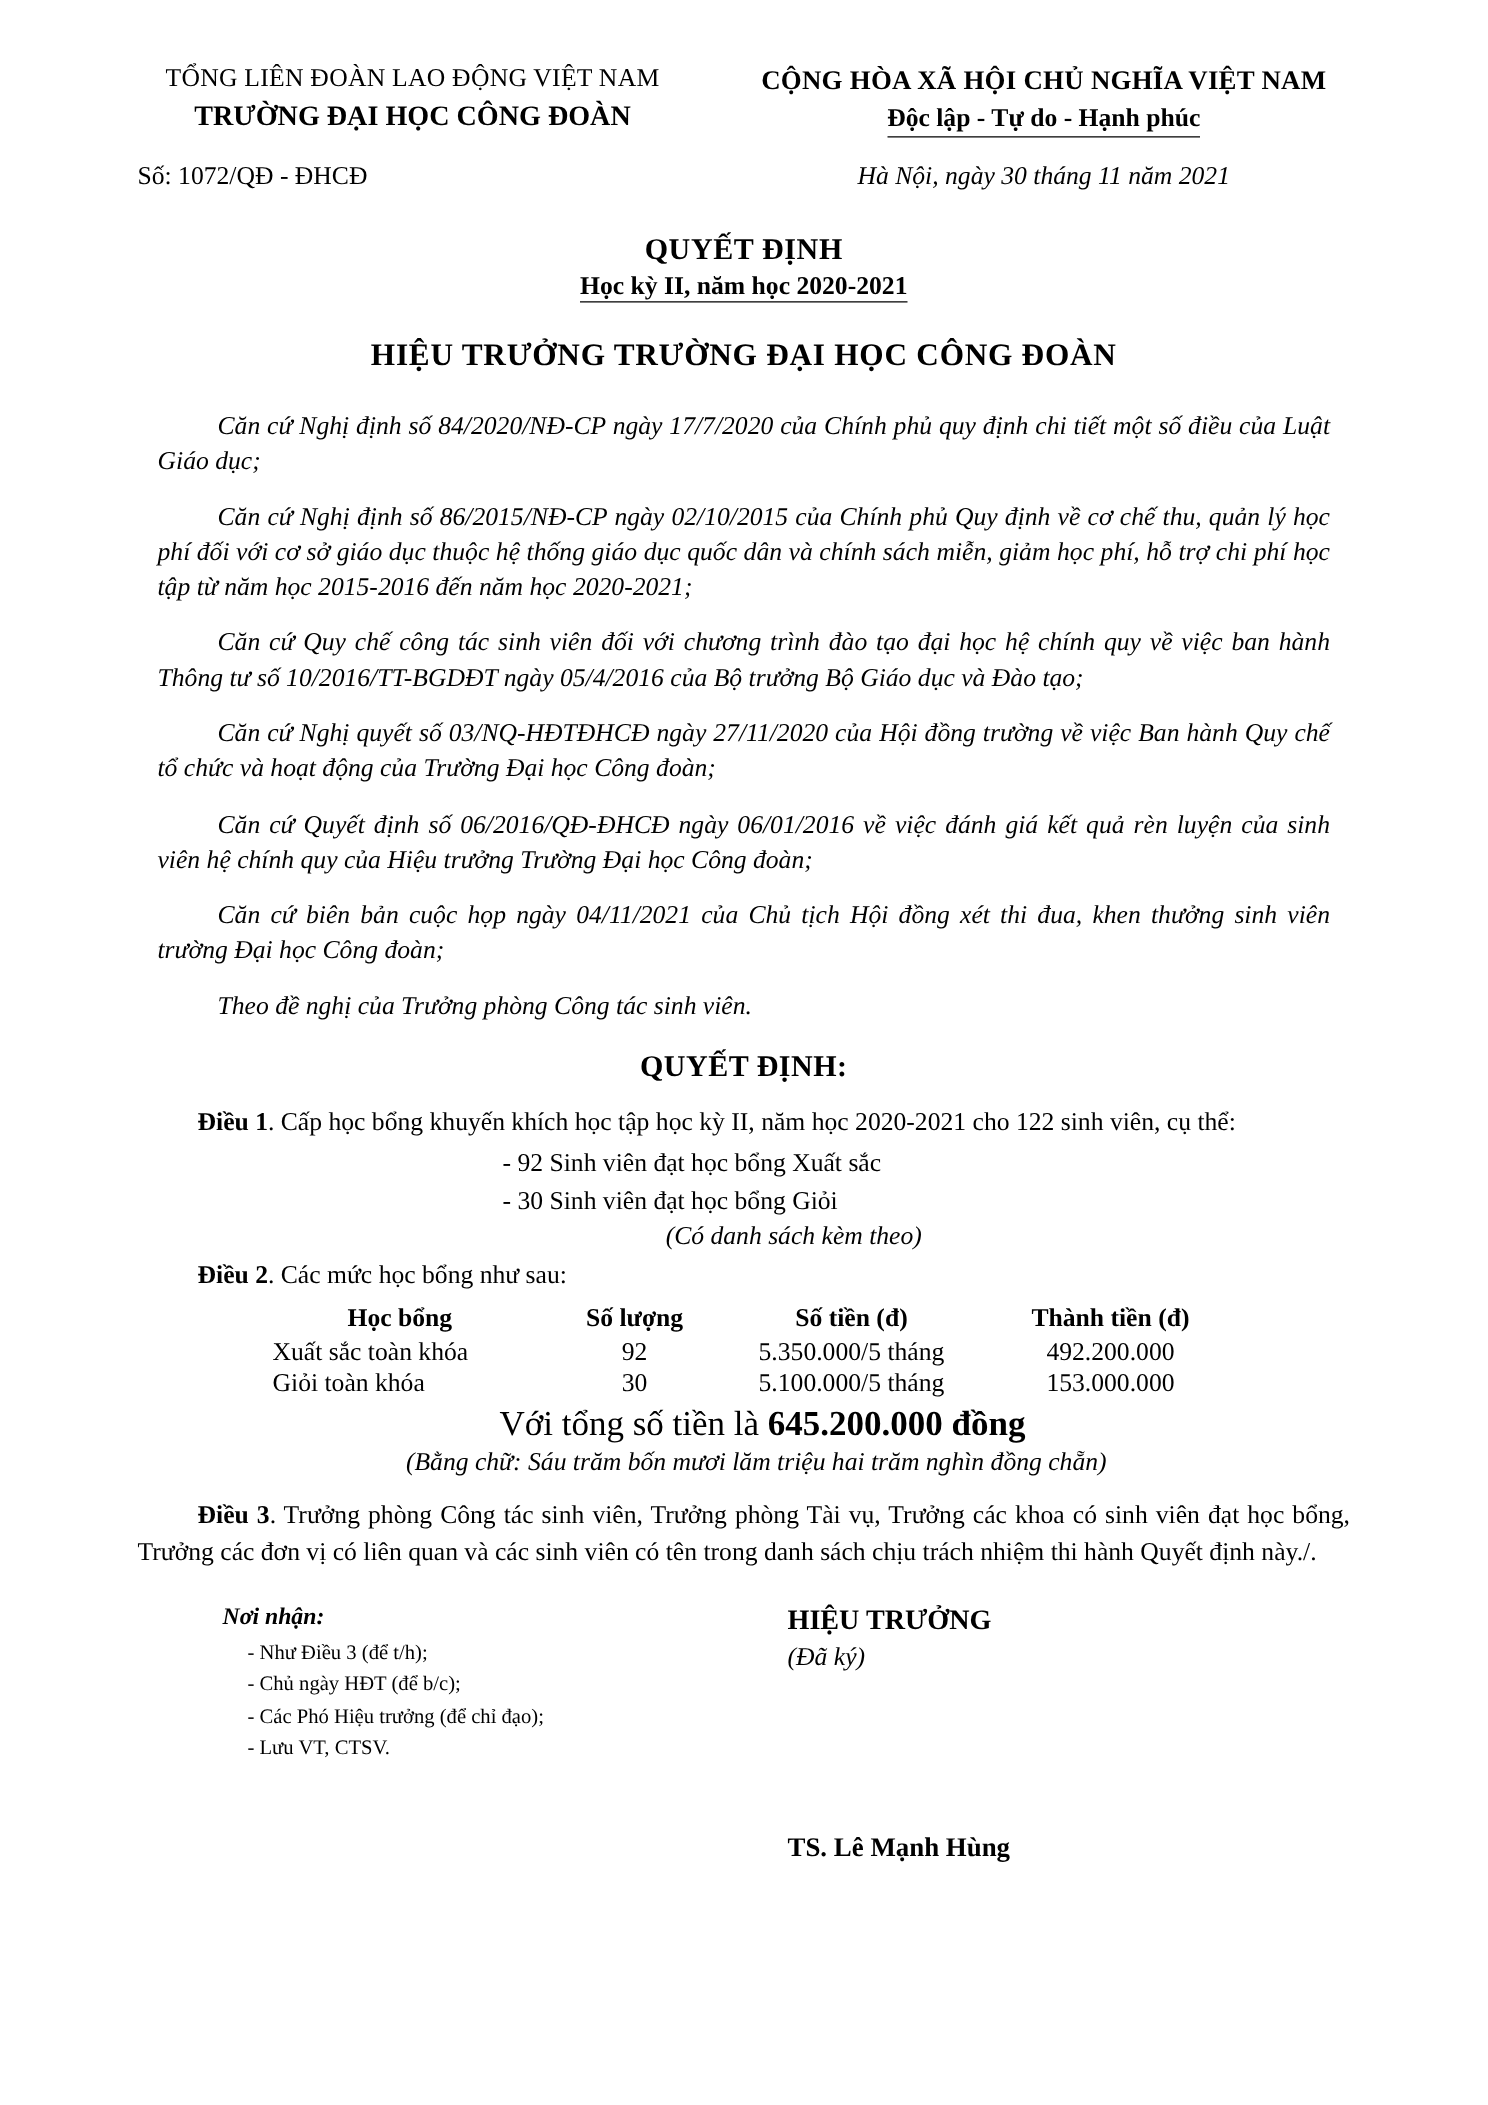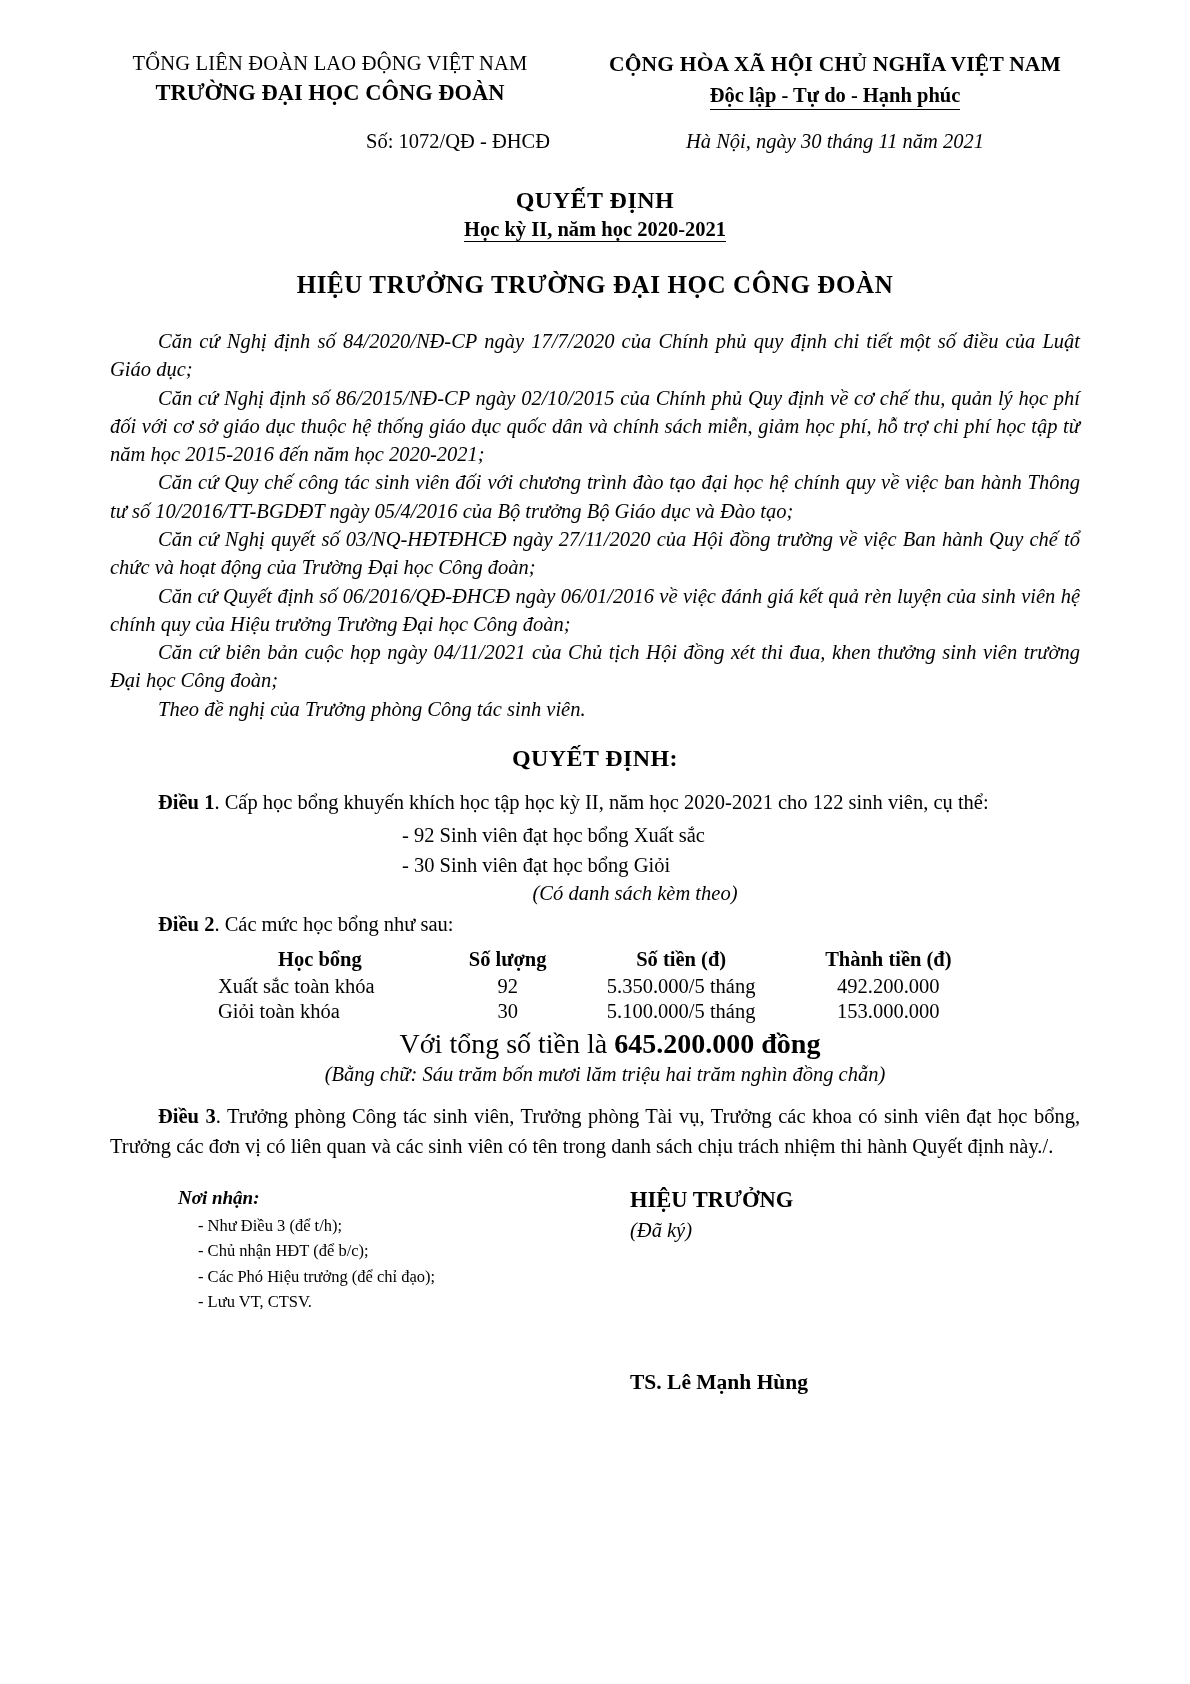--- a/index.html
+++ b/index.html
@@ -57,21 +57,21 @@
     margin-top: 7px;
   }
   .under-hdr {
     display: flex;
     justify-content: space-between;
     padding: 20px 110px 0 110px;
     box-sizing: border-box;
   }
   .so-quyet-dinh {
     width: 440px;
-    text-align: right;
+    text-align: left;
     font-size: 20.5px;
   }
   .ngaythang {
     width: 490px;
     text-align: center;
     font-style: italic;
     font-size: 20.5px;
   }
 
   
@@ -109,21 +109,21 @@
   
   .body-wrap {
     padding: 0 110px;
     box-sizing: border-box;
     margin-top: 28px;
   }
   p.canccu {
     font-style: italic;
     font-size: 20.5px;
     line-height: 1.38;
-    margin: 0;
+    margin: 16px;
     text-indent: 48px;
     text-align: justify;
   }
   .quyetdinh-2 {
     text-align: center;
     font-weight: bold;
     font-size: 24px;
     margin-top: 22px;
     letter-spacing: 0.4px;
   }
@@ -309,21 +309,21 @@
     <div class="bangchu">(Bằng chữ: Sáu trăm bốn mươi lăm triệu hai trăm nghìn đồng chẵn)</div>
 
     <p class="dieu spaced"><span class="b">Điều 3</span><span>. Trưởng phòng Công tác sinh viên, Trưởng phòng Tài vụ, Trưởng các khoa có sinh viên đạt học bổng, Trưởng các đơn vị có liên quan và các sinh viên có tên trong danh sách chịu trách nhiệm thi hành Quyết định này./.</span></p>
   </div>
 
   <div class="footer">
     <div class="noinhan">
       <div class="noinhan-title">Nơi nhận:</div>
       <ul>
         <li>- Như Điều 3 (để t/h);</li>
-        <li>- Chủ nhận HĐT (để b/c);</li>
+        <li>- Chủ ngày HĐT (để b/c);</li>
         <li>- Các Phó Hiệu trưởng (để chỉ đạo);</li>
         <li>- Lưu VT, CTSV.</li>
       </ul>
     </div>
     <div class="sign">
       <div class="sign-title">HIỆU TRƯỞNG</div>
       <div class="sign-daky">(Đã ký)</div>
       <div class="sign-name">TS. Lê Mạnh Hùng</div>
     </div>
   </div>

